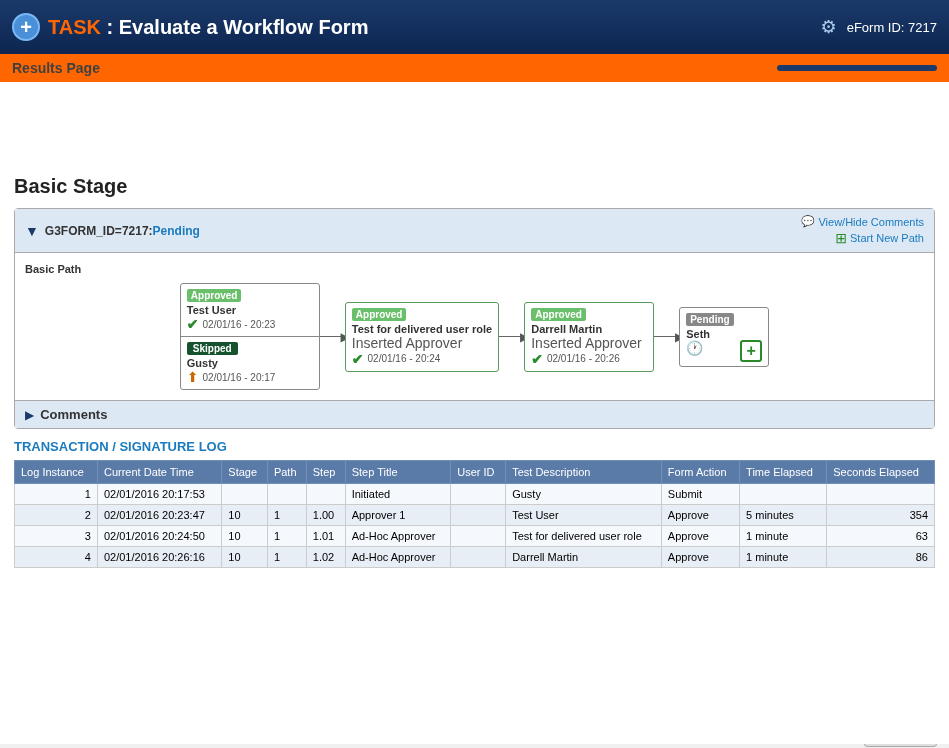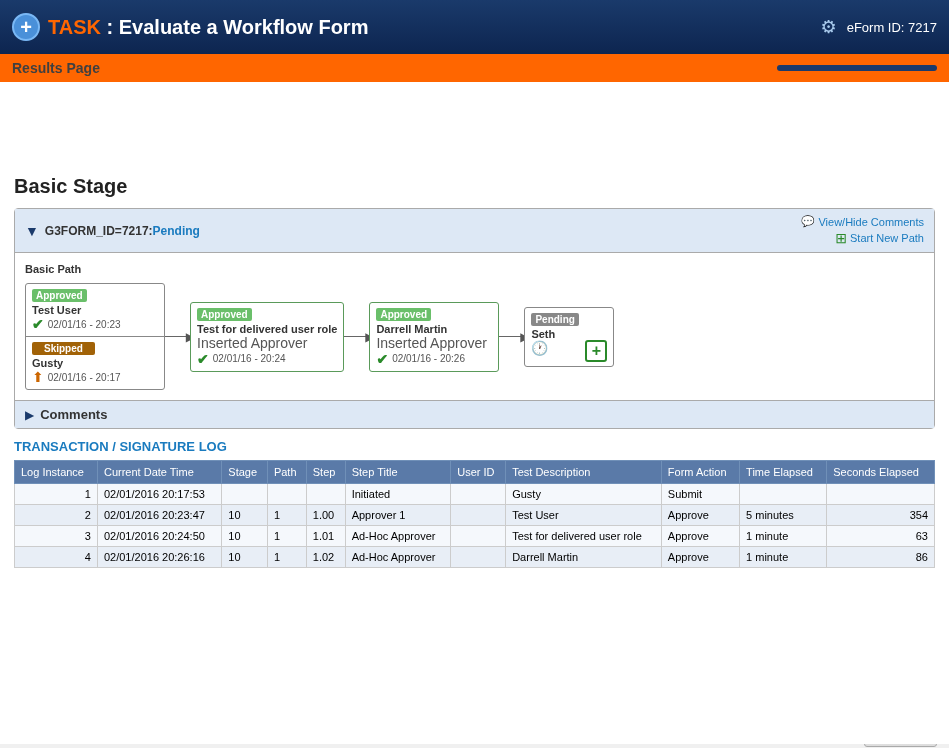--- a/index.html
+++ b/index.html
@@ -71,33 +71,33 @@
     .workflow-header-left { display: flex; align-items: center; gap: 6px; }
     .collapse-arrow { color: #1a3a6b; font-size: 14px; }
     .workflow-title { font-size: 12px; font-weight: bold; color: #333; }
     .workflow-title .pending { color: #1a7bbf; }
     .workflow-actions { display: flex; flex-direction: column; align-items: flex-end; gap: 2px; font-size: 11px; color: #1a7bbf; }
     .workflow-actions a { color: #1a7bbf; text-decoration: none; display: flex; align-items: center; gap: 3px; cursor: pointer; }
 
     
     .basic-path-area { padding: 10px; }
     .basic-path-label { font-size: 11px; font-weight: bold; color: #333; margin-bottom: 8px; }
-    .path-flow { display: flex; align-items: center; gap: 0; }
+    .path-flow { display: flex; align-items: center; gap: 0; justify-content: center; }
     .flow-node {
       border: 1px solid #888;
       border-radius: 3px;
       padding: 4px 6px;
       min-width: 130px;
       background: white;
       position: relative;
     }
     .flow-node.approved-node { border-color: #5a9a5a; }
     .flow-node.pending-node { border-color: #888; }
     .node-status-approved { background: #6abf6a; color: white; font-size: 10px; font-weight: bold; padding: 1px 4px; display: inline-block; border-radius: 2px; margin-bottom: 2px; }
-    .node-status-skipped { background: #a16207; color: white; font-size: 10px; font-weight: bold; padding: 1px 12px; display: inline-block; border-radius: 2px; margin-bottom: 2px; }
+    .node-status-skipped { background: #14532d; color: white; font-size: 10px; font-weight: bold; padding: 1px 6px; display: inline-block; border-radius: 2px; margin-bottom: 2px; }
     .node-status-pending { background: #888; color: white; font-size: 10px; font-weight: bold; padding: 1px 4px; display: inline-block; border-radius: 2px; margin-bottom: 2px; }
     .node-name { font-size: 11px; font-weight: bold; color: #333; }
     .node-sub { font-size: 14px; color: #555; }
     .node-date { font-size: 10px; color: #555; }
     .node-check { color: #2a8a2a; font-size: 14px; font-weight: bold; }
     .node-clock { color: #888; font-size: 14px; }
     .node-row { display: flex; align-items: center; gap: 4px; }
 
     .first-column {
       display: flex; flex-direction: column; gap: 0;

